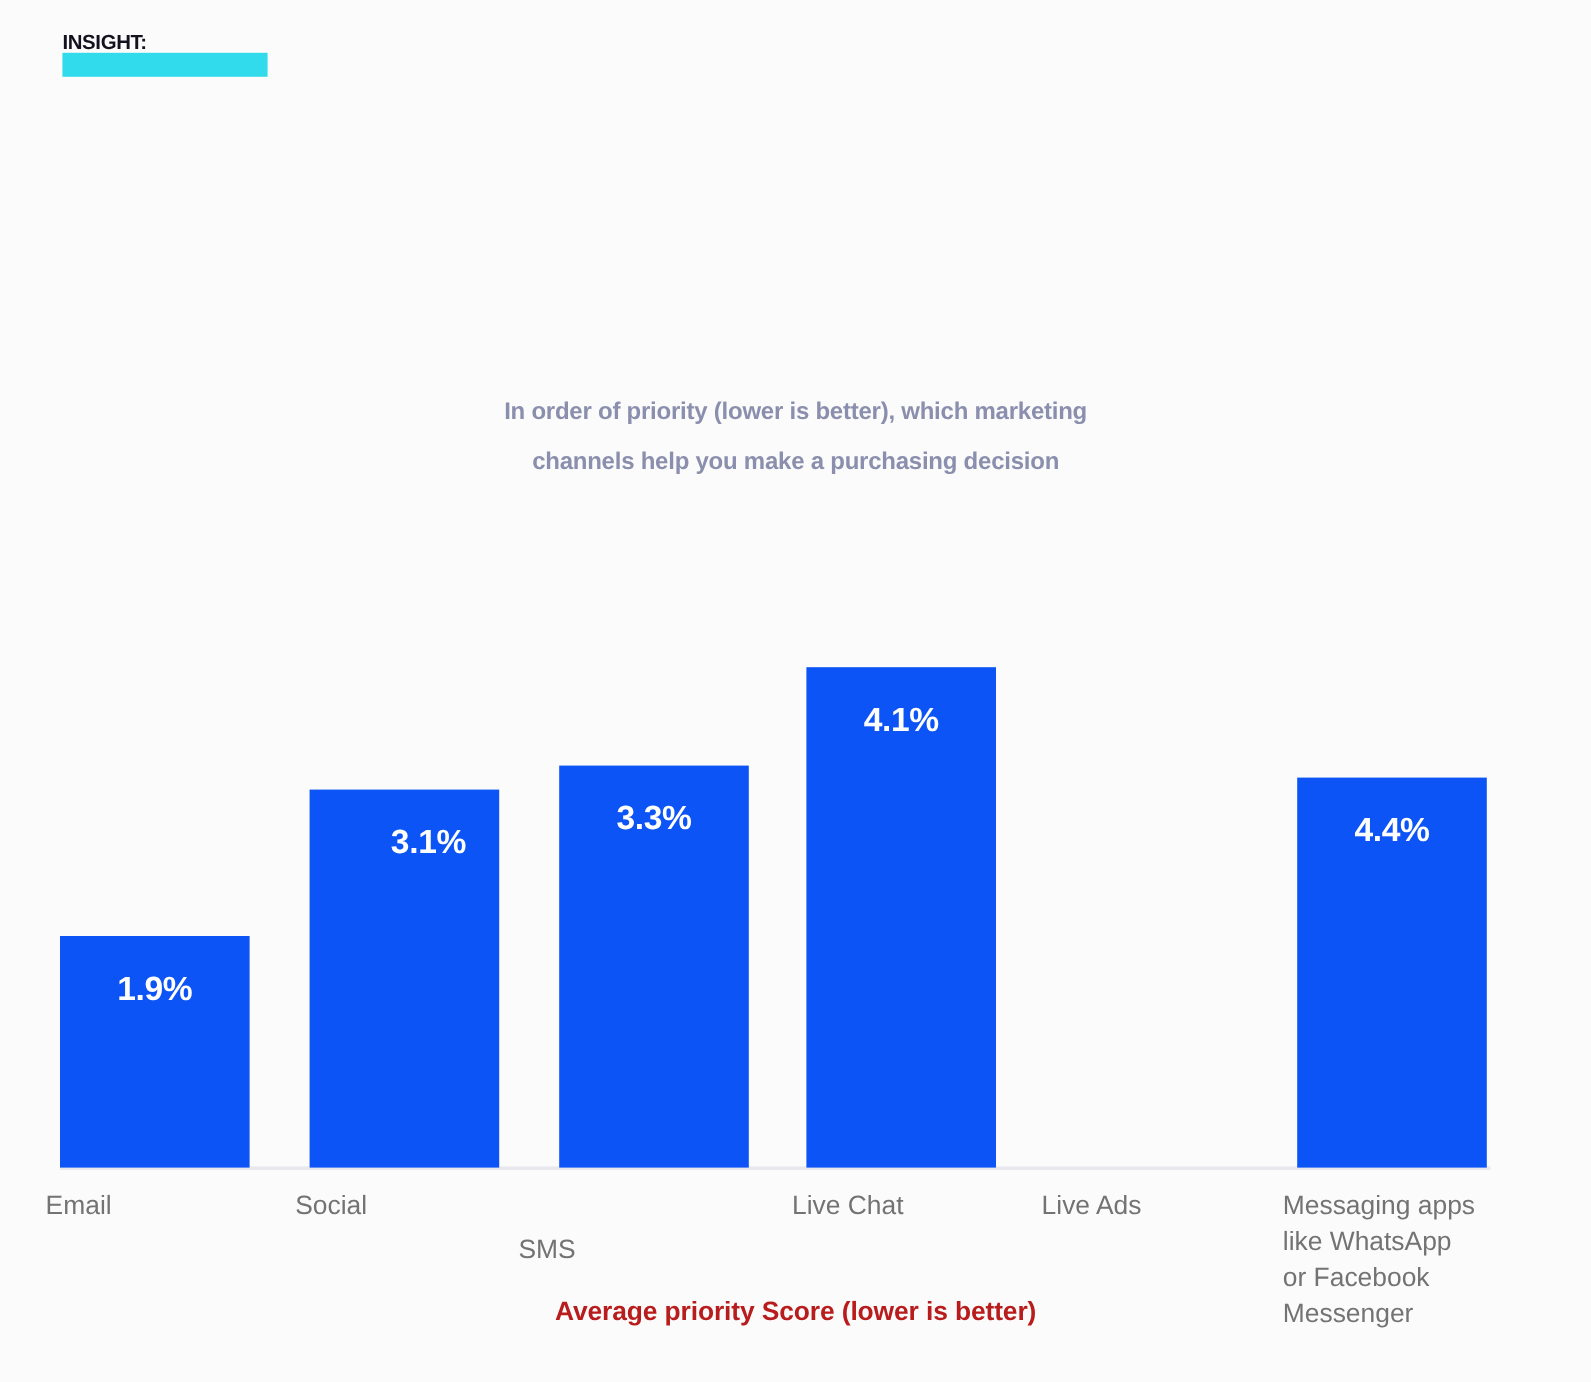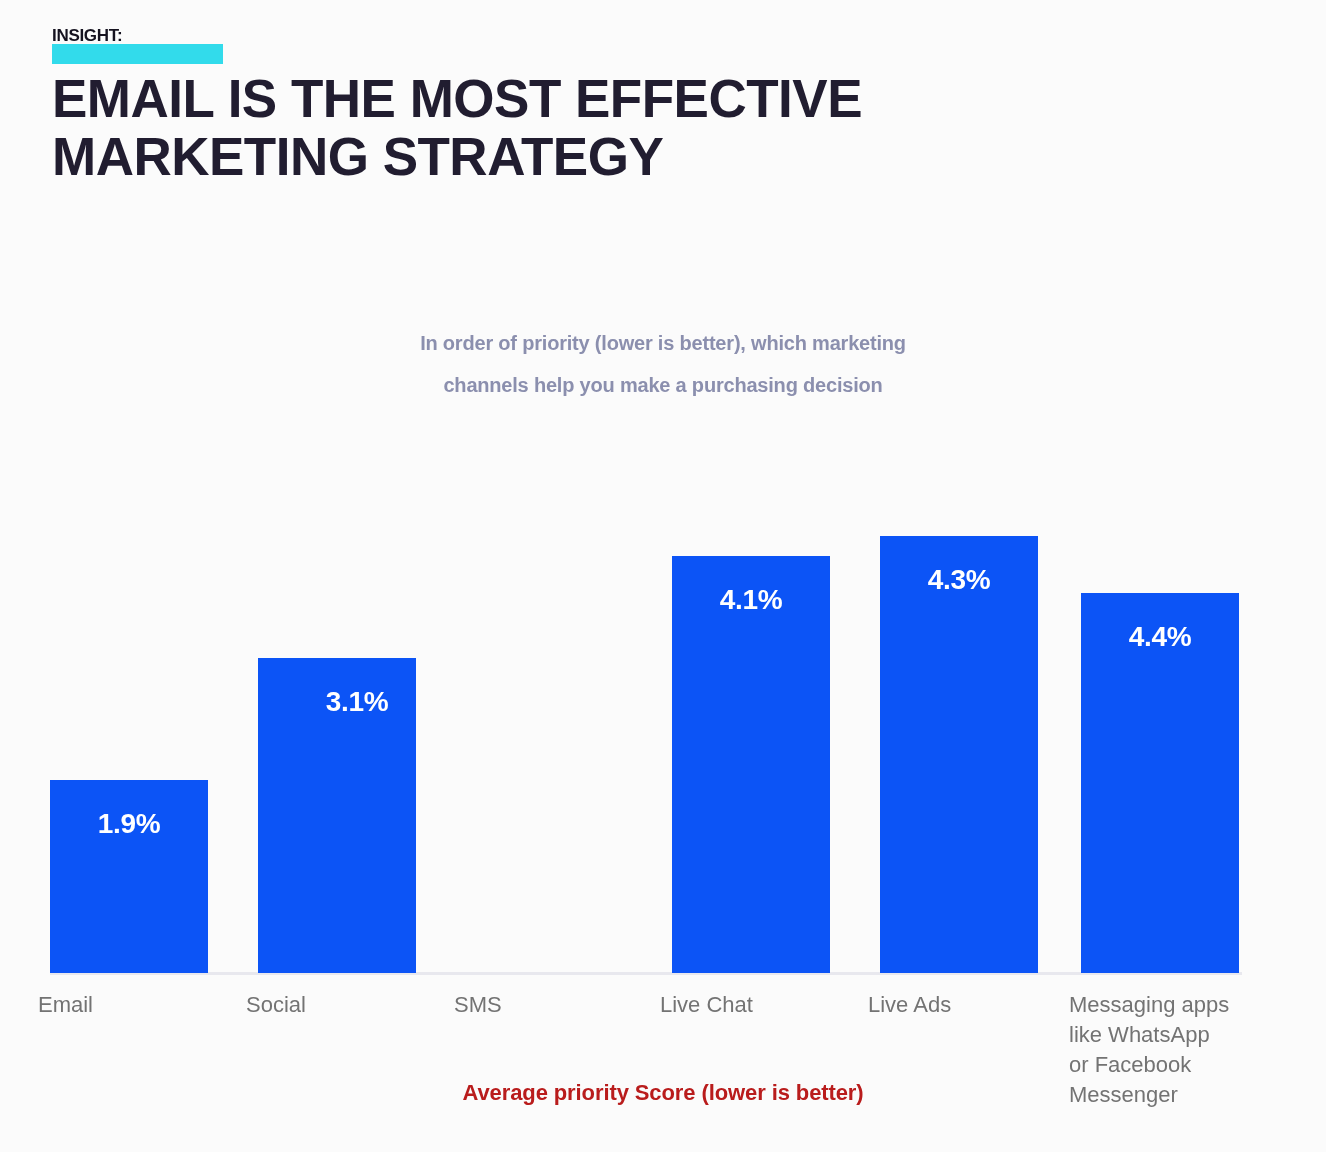--- a/index.html
+++ b/index.html
@@ -134,56 +134,55 @@
   }
 </style>
 </head>
 <body>
 
 <div class="header">
   <div class="insight-wrap">
     <span class="insight-hl"></span>
     <span class="insight-label">INSIGHT:</span>
   </div>
-  <div class="main-title">EMAIL IS THE MOST EFFECTIVE MARKETING STRATEGY</div>
 </div>
 
 <div class="subtitle">
   <div>In order of priority (lower is better), which marketing</div>
   <div>channels help you make a purchasing decision</div>
 </div>
 
 <div class="chart">
   <div class="baseline"></div>
   <div class="plot" id="plot">
       <div class="bar" style="left: 0px; width: 158px; height: 193.071px; background: rgb(12, 84, 246);">
         <div class="bar-value" style="top: 28px;">1.9%</div>
       </div>
       <div class="bar" style="left: 208px; width: 158px; height: 315.01px; background: rgb(12, 84, 246);">
         <div class="bar-value" style="top: 28px; margin-left: 40px;">3.1%</div>
       </div>
+      <div class="bar" style="left: 416px; width: 158px; height: 335.333px; background: rgb(12, 84, 246);">
+        <div class="bar-value" style="top: 28px;">3.3%</div>
+      </div>
       <div class="bar" style="left: 622px; width: 158px; height: 416.626px; background: rgb(12, 84, 246);">
         <div class="bar-value" style="top: 28px; text-align: center;">4.1%</div>
       </div>
-      <div class="bar" style="left: 830px; width: 158px; height: 436.949px; background: rgb(12, 84, 246);">
-        <div class="bar-value" style="top: 28px;">4.3%</div>
-      </div>
-      <div class="bar" style="left: 1031px; width: 158px; height: 380px; background: rgb(12, 84, 246);">
+      <div class="bar" style="left: 1031px; width: 158px; height: 325px; background: rgb(12, 84, 246);">
         <div class="bar-value" style="top: 28px;">4.4%</div>
       </div>
     </div>
 
   <div class="axis-caption">Average priority Score (lower is better)</div>
 <div class="tick-label" style="left: 38px; width: 182px;">
       <div>Email</div>
     </div>
     <div class="tick-label" style="left: 246px; width: 182px;">
       <div>Social</div>
     </div>
-    <div class="tick-label" style="left: 454px; width: 182px;">
+    <div class="tick-label" style="left: 432px; width: 182px; margin-top: 36px;">
       <div>SMS</div>
     </div>
     <div class="tick-label" style="left: 660px; width: 182px;">
       <div>Live Chat</div>
     </div>
     <div class="tick-label" style="left: 868px; width: 182px;">
       <div>Live Ads</div>
     </div>
     <div class="tick-label" style="left: 1069px; width: 182px;">
       <div>Messaging apps</div>

